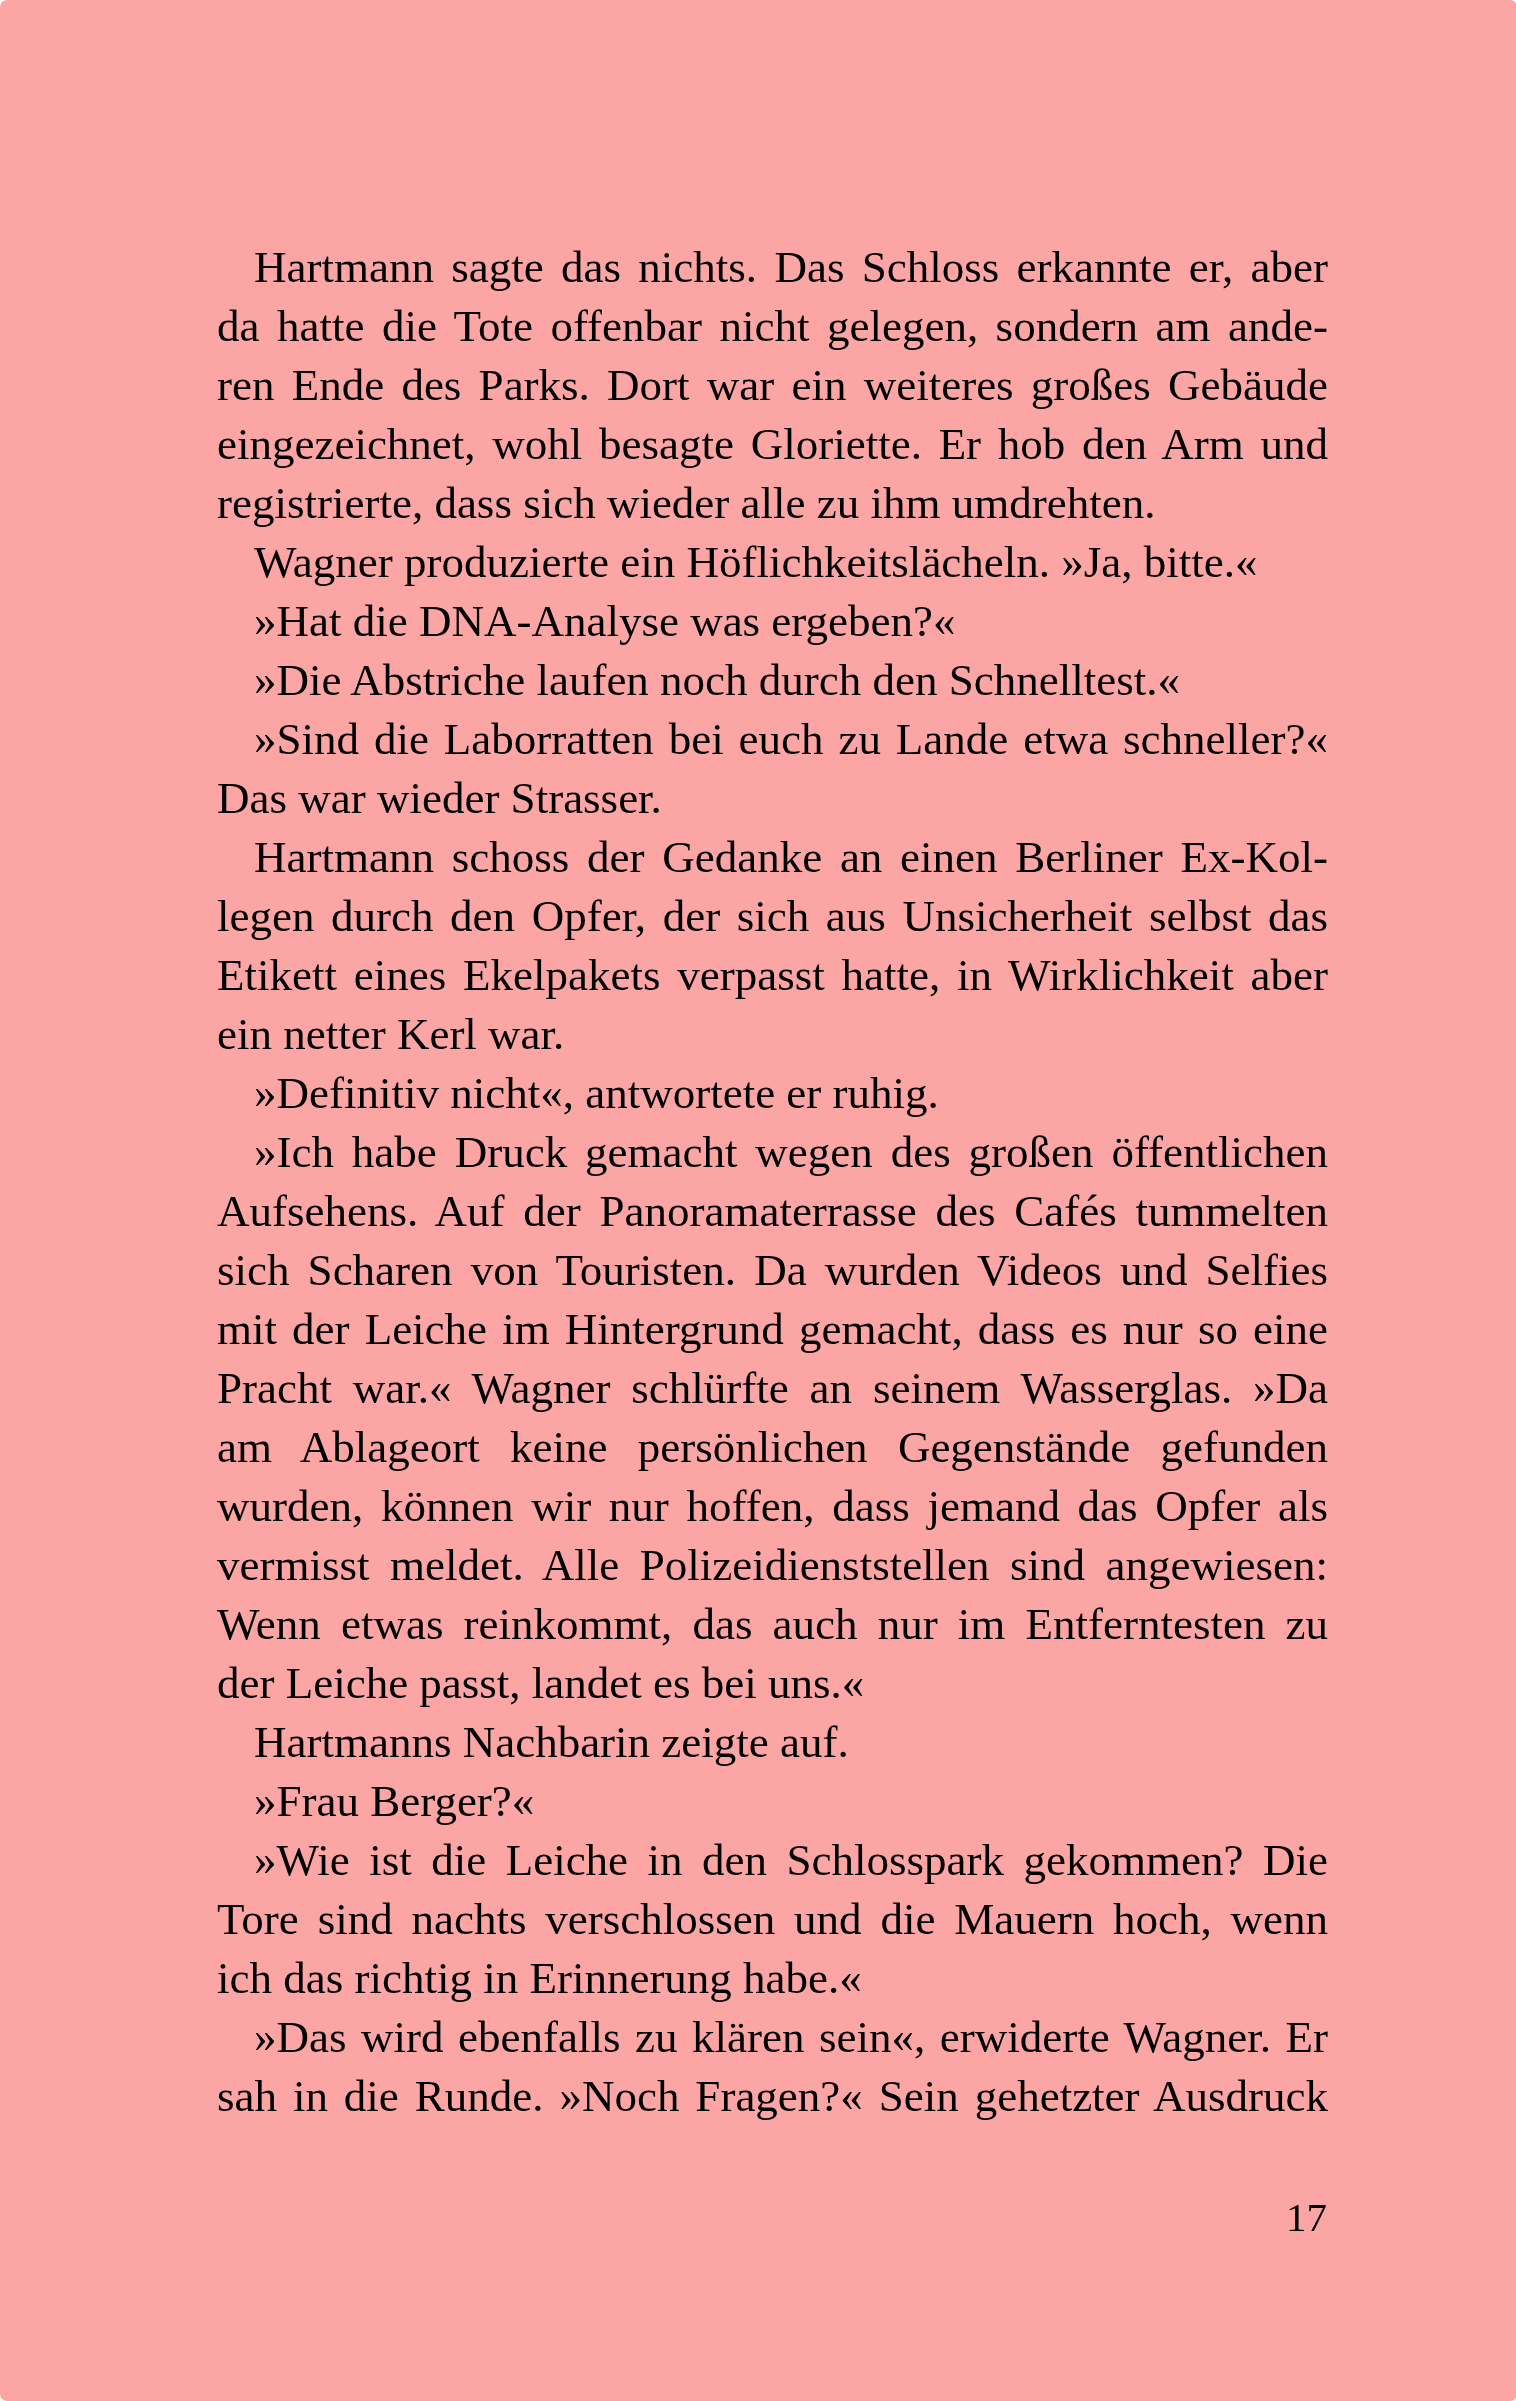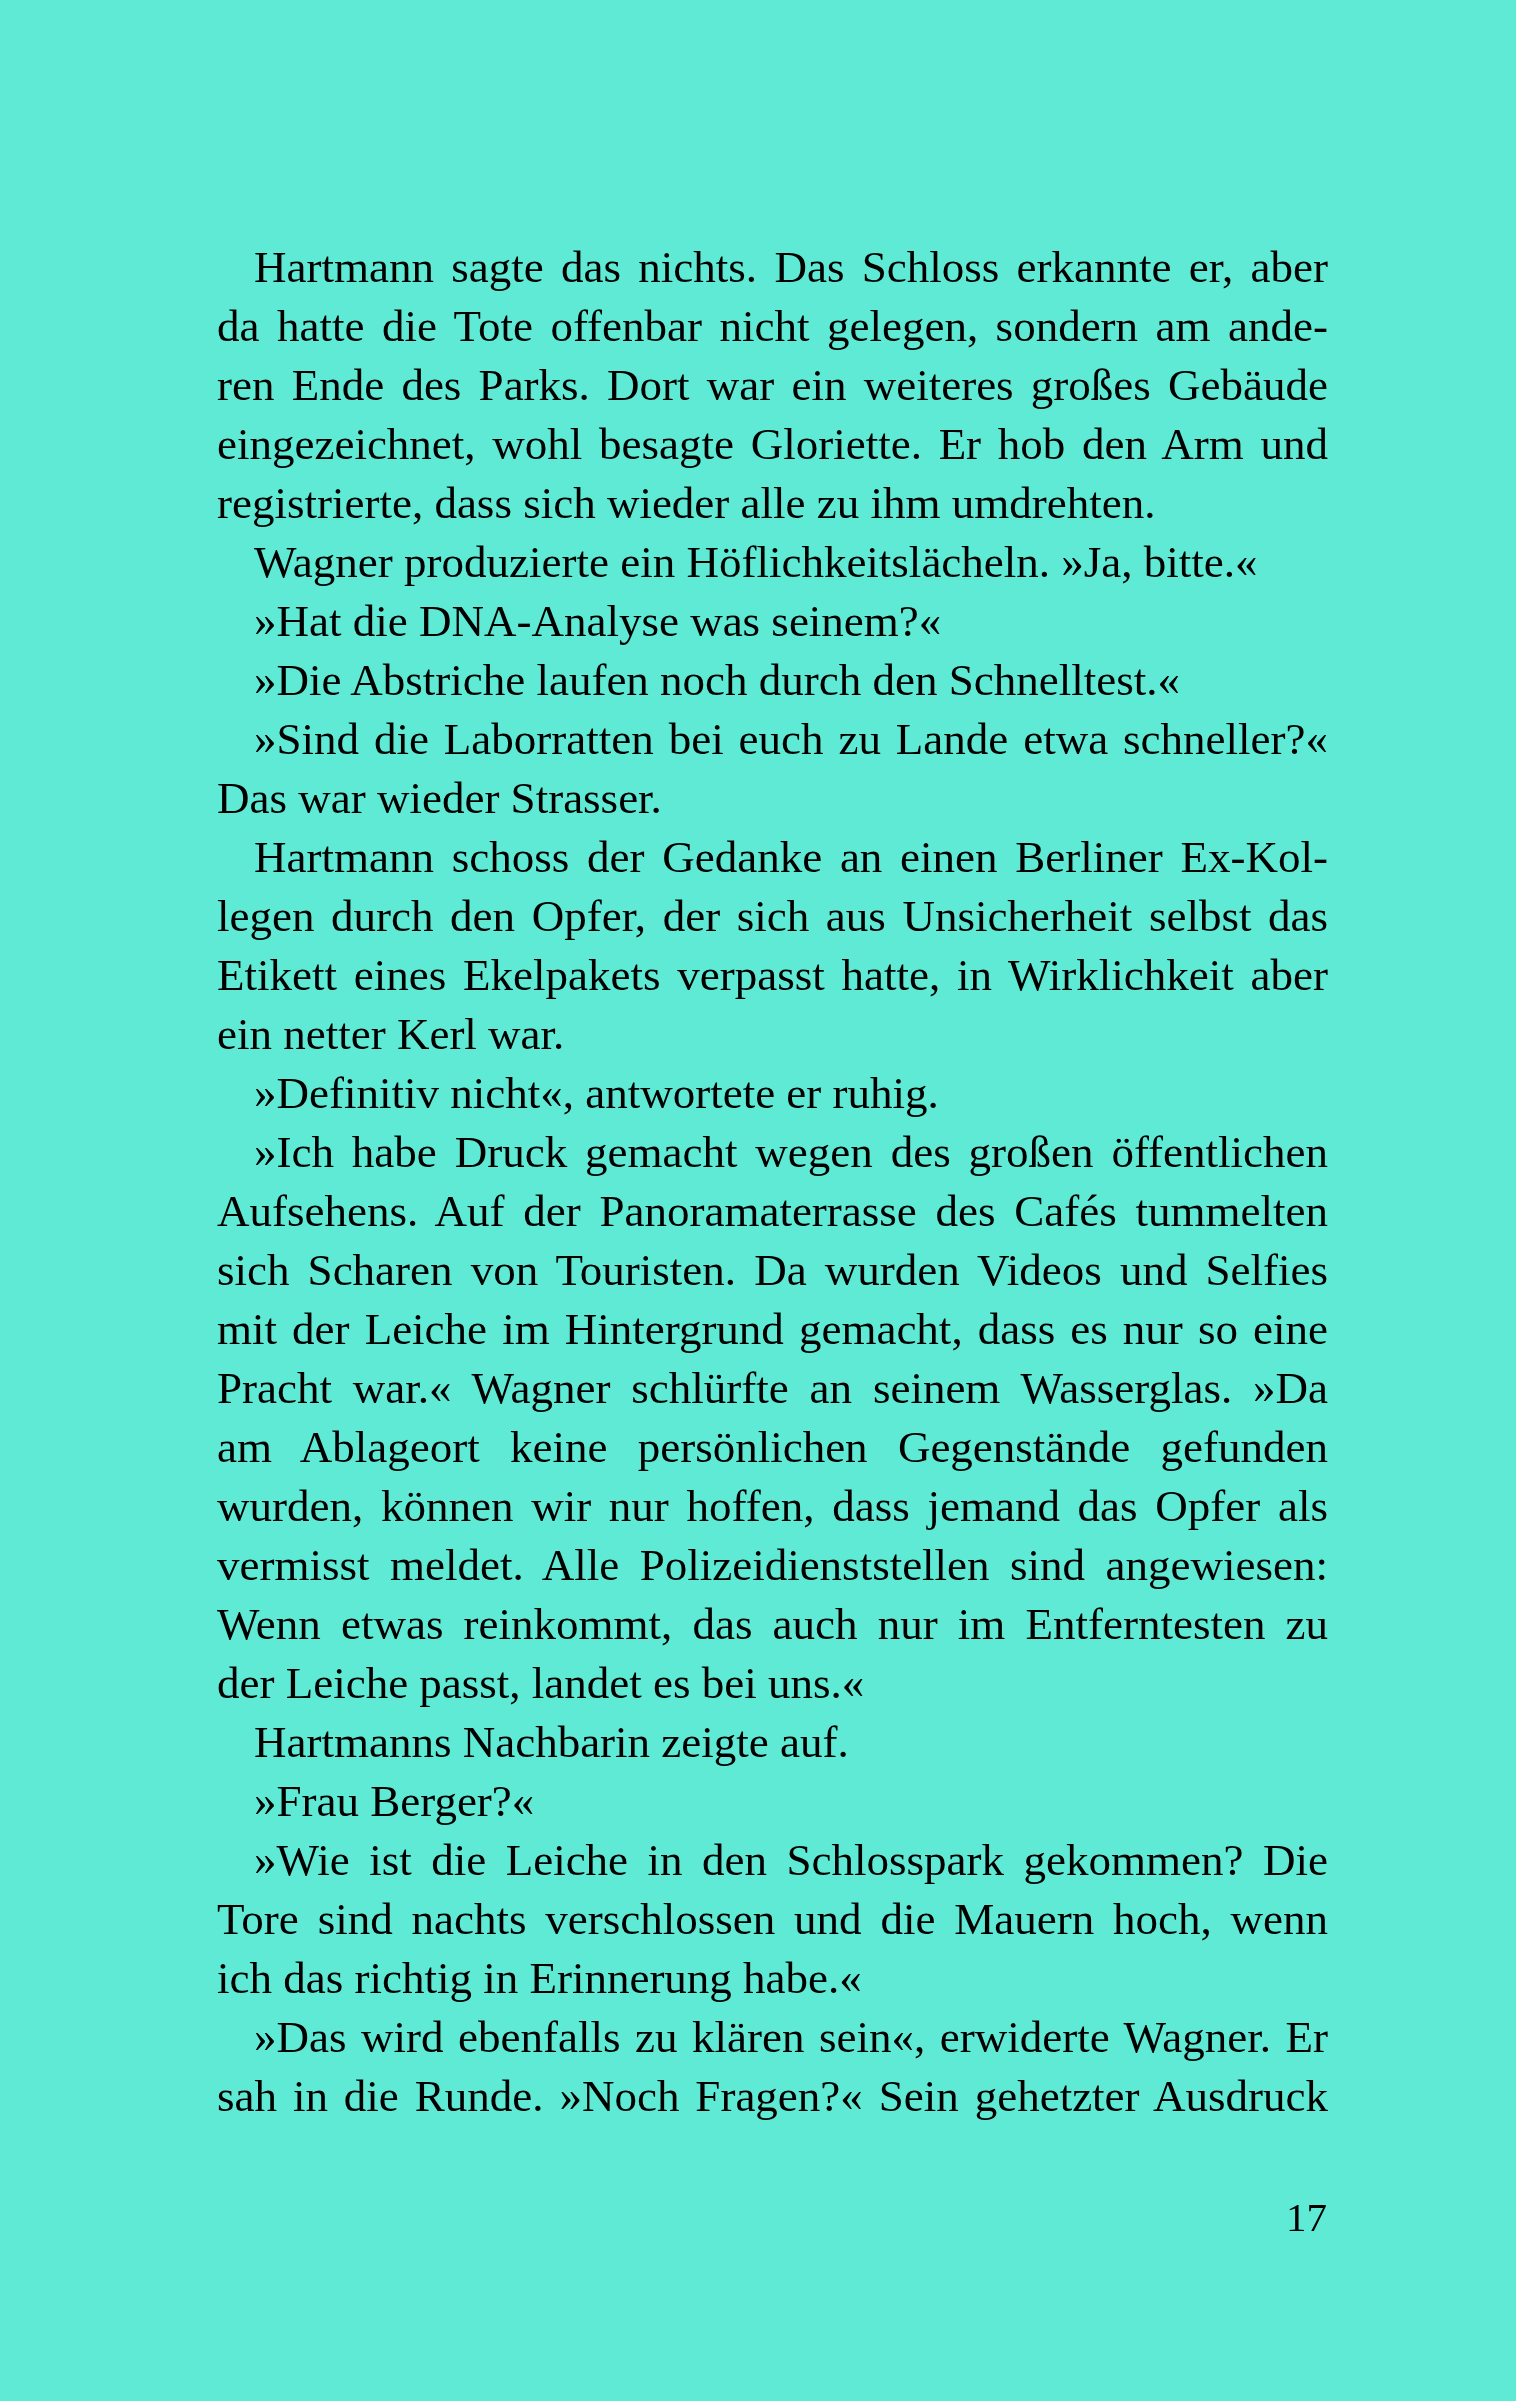--- a/index.html
+++ b/index.html
@@ -10,21 +10,22 @@
   body {
     width: 1517px;
     height: 2401px;
     position: relative;
     font-family: "Liberation Serif", serif;
     color: #000000;
   }
   .page-surface {
     position: absolute;
     inset: 0;
-    background: #5eead4;
+    background: #fca5a5;
+    border-radius: 7px;
   }
   .text-block {
     position: absolute;
     left: 217px;
     top: 238px;
     width: 1111px;
     font-size: 45px;
     line-height: 59px;
     letter-spacing: 0;
   }
@@ -55,21 +56,21 @@
 
 <div class="page-surface">
 
   <div class="text-block">
     <div class="line ind">Hartmann sagte das nichts. Das Schloss erkannte er, aber</div>
     <div class="line">da hatte die Tote offenbar nicht gelegen, sondern am ande-</div>
     <div class="line">ren Ende des Parks. Dort war ein weiteres großes Gebäude</div>
     <div class="line">eingezeichnet, wohl besagte Gloriette. Er hob den Arm und</div>
     <div class="line left">registrierte, dass sich wieder alle zu ihm umdrehten.</div>
     <div class="line ind left">Wagner produzierte ein Höflichkeitslächeln. »Ja, bitte.«</div>
-    <div class="line ind left">»Hat die DNA-Analyse was seinem?«</div>
+    <div class="line ind left">»Hat die DNA-Analyse was ergeben?«</div>
     <div class="line ind left">»Die Abstriche laufen noch durch den Schnelltest.«</div>
     <div class="line ind">»Sind die Laborratten bei euch zu Lande etwa schneller?«</div>
     <div class="line left">Das war wieder Strasser.</div>
     <div class="line ind">Hartmann schoss der Gedanke an einen Berliner Ex-Kol-</div>
     <div class="line">legen durch den Opfer, der sich aus Unsicherheit selbst das</div>
     <div class="line">Etikett eines Ekelpakets verpasst hatte, in Wirklichkeit aber</div>
     <div class="line left">ein netter Kerl war.</div>
     <div class="line ind left">»Definitiv nicht«, antwortete er ruhig.</div>
     <div class="line ind">»Ich habe Druck gemacht wegen des großen öffentlichen</div>
     <div class="line">Aufsehens. Auf der Panoramaterrasse des Cafés tummelten</div>

